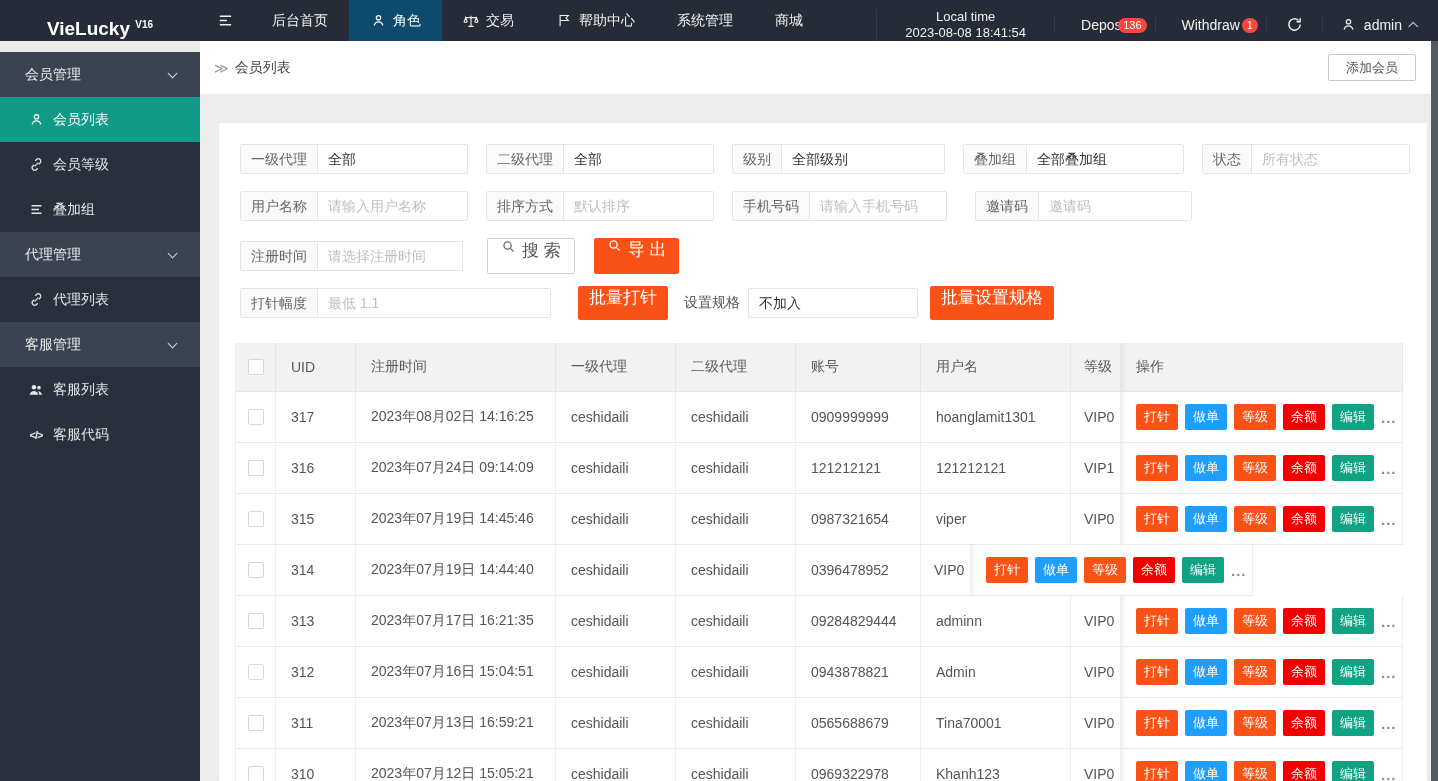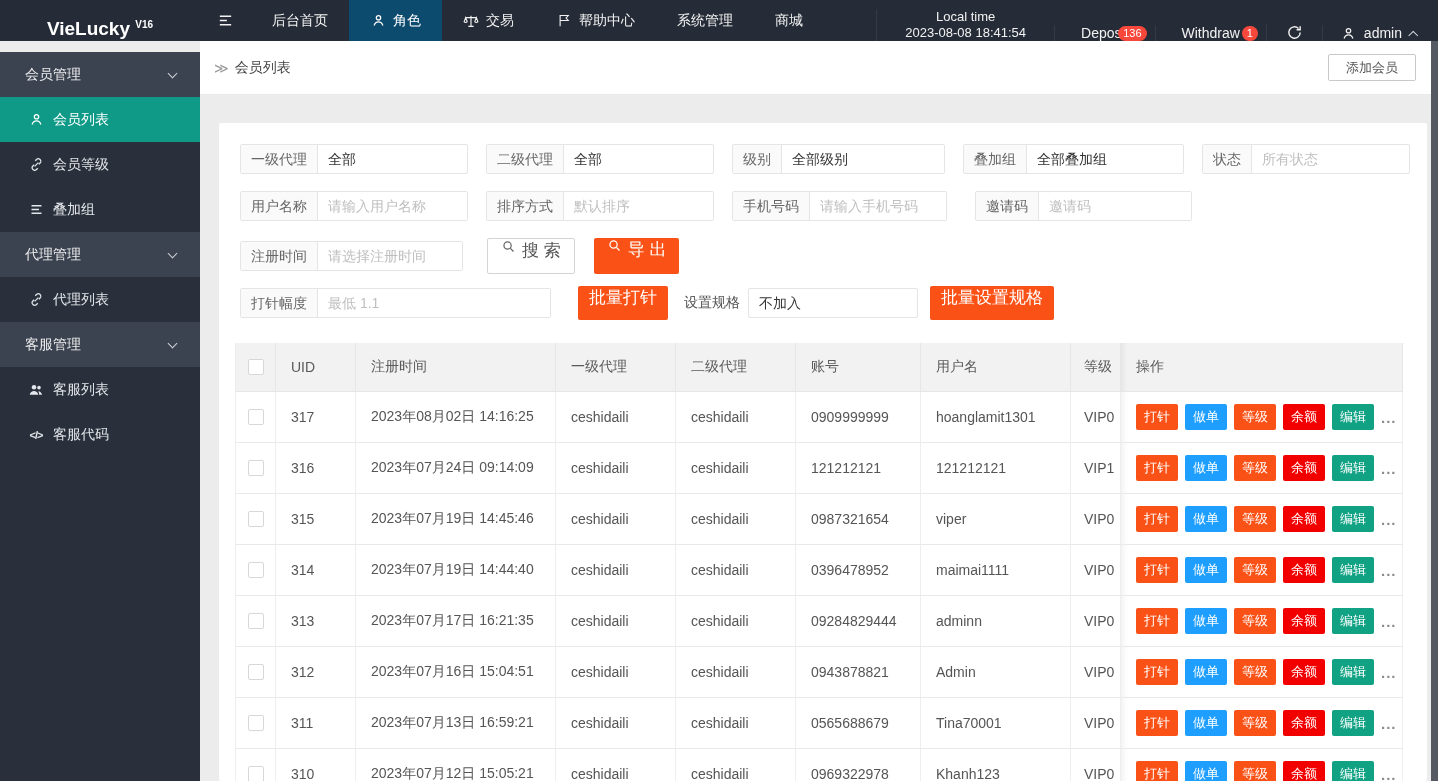--- a/index.html
+++ b/index.html
@@ -9,21 +9,21 @@
 
   
   .topbar { position:fixed; top:0; left:0; width:1438px; height:41px; background:#262c37;
     display:flex; align-items:stretch; color:#f2f2f2; z-index:30; }
   .logo { width:200px; text-align:center; line-height:49px; font-size:19px; font-weight:bold; color:#fff; }
   .logo sup { font-size:10px; }
   .tnav { display:flex; }
   .tnav-item { display:flex; align-items:center; gap:7px; padding:0 21px; font-size:14px; cursor:pointer; }
   .tnav-item.icon-only { padding:0 17px; }
   .tnav-item.active { background:#0c4a6e; color:#fff; }
-  .topbar-right { margin-left:auto; display:flex; align-items:flex-end;margin-top:8px; }
+  .topbar-right { margin-left:auto; display:flex; align-items:center;margin-top:8px; }
   .tr-sect { display:flex; align-items:center; border-left:1px solid rgba(255,255,255,.07); }
   .localtime { flex-direction:column; justify-content:center; text-align:center; padding:0 28px; font-size:13px; line-height:16px; }
   .tr-link { position:relative; padding:0 26px; font-size:14px; cursor:pointer; }
   .badge { position:absolute; top:1px; right:8px; background:#f8483c; color:#fff; font-size:11px;
     line-height:15px; border-radius:8px; padding:0 5px; min-width:15px; text-align:center; }
   .tr-icon { padding:0 19px; cursor:pointer; }
   .tr-user { padding:0 22px 0 18px; gap:7px; font-size:14px; cursor:pointer; }
   .chev { width:7px; height:7px; border-right:1.5px solid #cfd3d8; border-bottom:1.5px solid #cfd3d8; display:inline-block; }
   .chev.up { transform:rotate(-135deg) translate(-2px,-1px); }
   .chev.down { transform:rotate(45deg); }
@@ -420,21 +420,20 @@
 
   <div class="trow">
     <div class="td c-check">
                 <span class="checkbox"></span>
               </div>
     <div class="td c-uid">314</div>
     <div class="td c-time">2023年07月19日 14:44:40</div>
     <div class="td c-a1">ceshidaili</div>
     <div class="td c-a2">ceshidaili</div>
     <div class="td c-acc">0396478952</div>
-    <div class="td c-user">maimai1111</div>
     <div class="td c-lvl">VIP0</div>
     <div class="td c-op">
                 <button class="act-btn" style="background: rgb(250, 81, 22);">打针</button>
                 <button class="act-btn" style="background: rgb(30, 159, 255);">做单</button>
                 <button class="act-btn" style="background: rgb(250, 81, 22);">等级</button>
                 <button class="act-btn" style="background: rgb(242, 0, 0);">余额</button>
                 <button class="act-btn" style="background: rgb(16, 162, 131);">编辑</button>
                 <span class="more">...</span>
               </div>
   </div>

